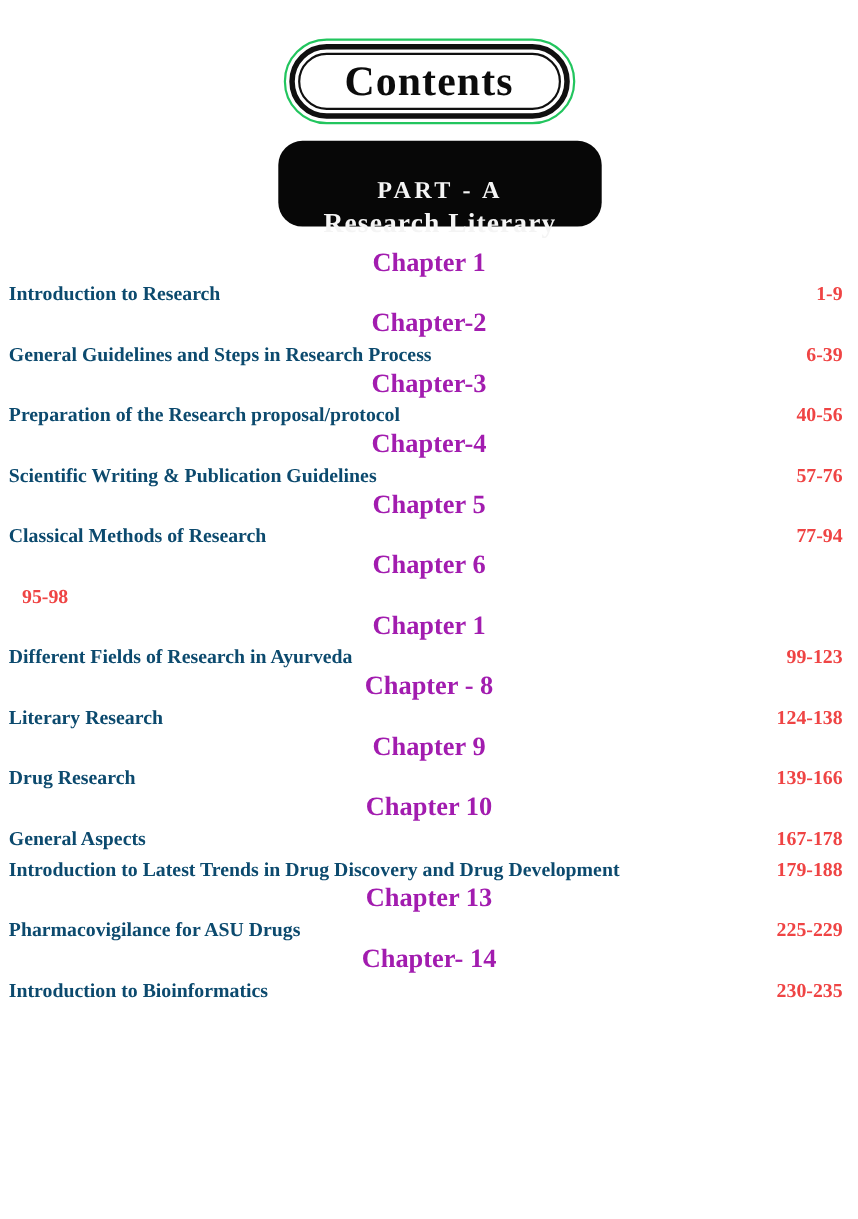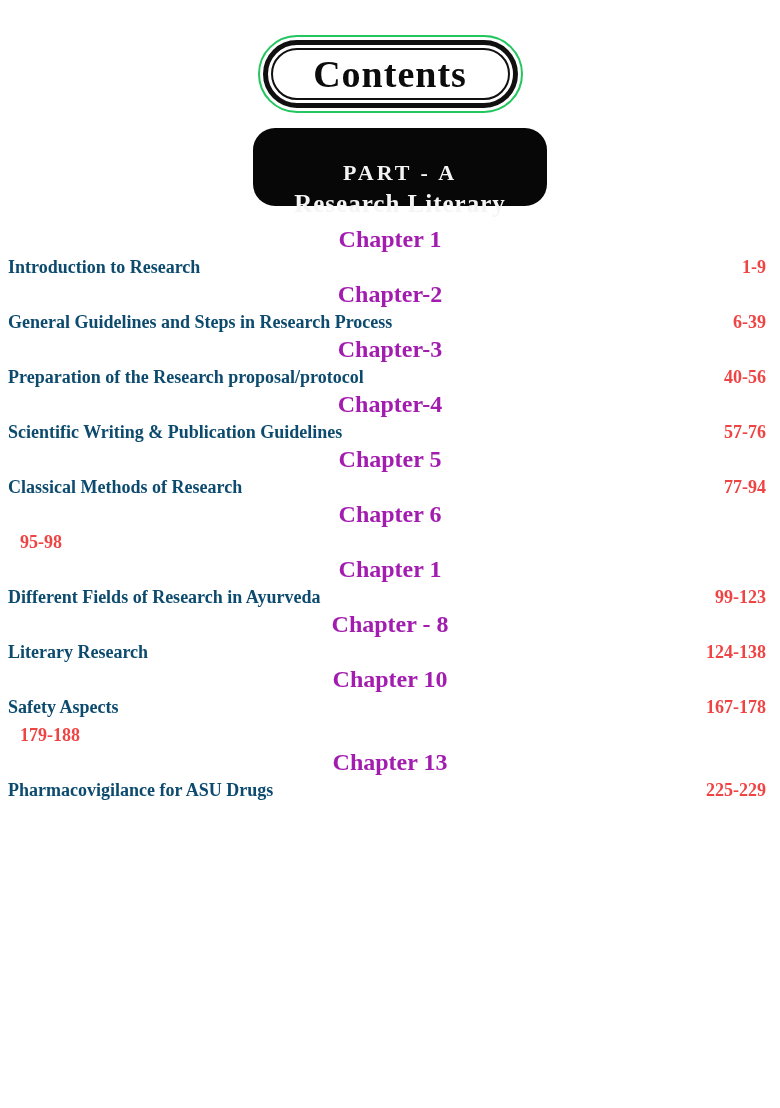--- a/index.html
+++ b/index.html
@@ -186,39 +186,54 @@
   </div>
 
   <div class="chapter-block">
     <div class="chapter-heading">Chapter - 8</div>
     <div class="chapter-row">
       <span class="chapter-title">Literary Research</span>
       <span class="chapter-pages">124-138</span>
     </div>
   </div>
 
+  <div class="chapter-block">
+    <div class="chapter-heading">Chapter 9</div>
+    <div class="chapter-row">
+      <span class="chapter-title">Drug Research</span>
+      <span class="chapter-pages">139-166</span>
+    </div>
+  </div>
 
   <div class="chapter-block">
     <div class="chapter-heading">Chapter 10</div>
     <div class="chapter-row">
-      <span class="chapter-title">Safety Aspects</span>
+      <span class="chapter-title">General Aspects</span>
       <span class="chapter-pages">167-178</span>
     </div>
   </div>
 
   <div class="chapter-block">
     <div class="chapter-row">
+      <span class="chapter-title">Introduction to Latest Trends in Drug Discovery and Drug Development</span>
       <span class="chapter-pages">179-188</span>
     </div>
   </div>
 
 
   <div class="chapter-block">
     <div class="chapter-heading">Chapter 13</div>
     <div class="chapter-row">
       <span class="chapter-title">Pharmacovigilance for ASU Drugs</span>
       <span class="chapter-pages">225-229</span>
     </div>
   </div>
 
+  <div class="chapter-block">
+    <div class="chapter-heading">Chapter- 14</div>
+    <div class="chapter-row">
+      <span class="chapter-title">Introduction to Bioinformatics</span>
+      <span class="chapter-pages">230-235</span>
+    </div>
+  </div>
 </div>
 
 </div>
 
 </body></html>

